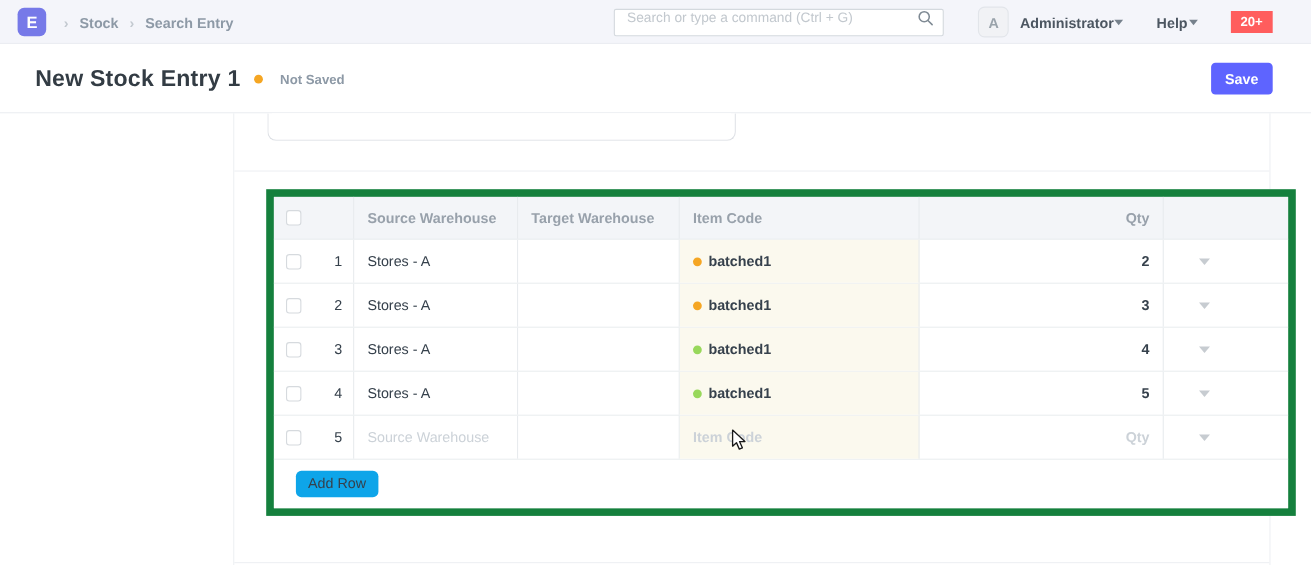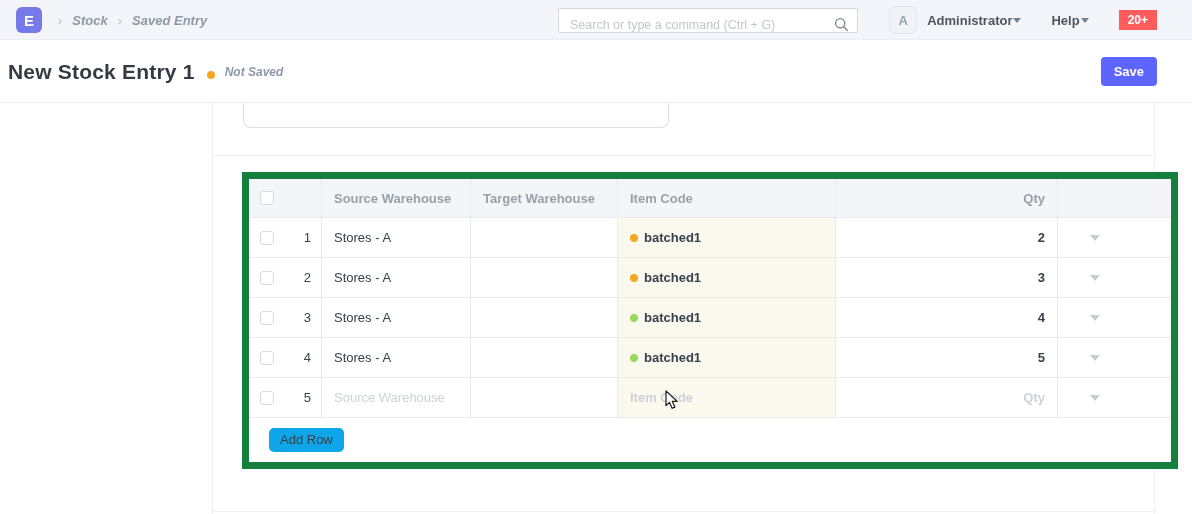--- a/index.html
+++ b/index.html
@@ -15,47 +15,47 @@
     background:#f4f5fa; border-bottom:1px solid #ebedf2;
     display:flex; align-items:center;
   }
   .logo {
     position:absolute; left:16px; top:7px; width:26px; height:26px;
     border-radius:6px; color:#fff; font-weight:700; font-size:15px;
     display:flex; align-items:center; justify-content:center;
   }
   .crumbs { position:absolute; left:58px; top:0; height:40px; display:flex; align-items:center; gap:10px; }
   .crumb-sep { color:#c3c9d0; font-size:13px; font-weight:600; }
-  .crumb { color:#8d99a6; font-size:13px; font-weight:600; cursor:pointer;font-style:italic; }
+  .crumb { color:#8d99a6; font-size:13px; font-weight:600; cursor:pointer; }
   .search-box {
     position:absolute; left:558px; top:8px; width:300px; height:25px;
     background:#fff; border:1px solid #d4d9de; border-radius:2px;
-    display:flex; align-items:flex-end; padding:0 8px 0 11px;
+    display:flex; align-items:flex-start; padding:0 8px 0 11px;
   }
   .search-ph { flex:1; color:#c2c8ce; font-size:12.5px; }
   .nav-right { position:absolute; right:35px; top:0; height:40px; display:flex; align-items:center; gap:30px; }
   .avatar {
     width:28px; height:28px; border-radius:6px; background:#f1f2f5;
     border:1px solid #e2e5ea; color:#9aa3ab; font-size:13px; font-weight:600;
     display:flex; align-items:center; justify-content:center; margin-right:-20px;
   }
   .nav-item { display:flex; align-items:center; gap:1px; color:#4c5661; font-size:13px; font-weight:600; cursor:pointer; }
   .caret-down-sm { width:0; height:0; border-left:4px solid transparent; border-right:4px solid transparent; border-top:5px solid #76818c; }
   .badge {
     color:#fff; font-size:12px; font-weight:700; border-radius:0;
     padding:4px 9px; line-height:1; cursor:pointer;
   }
   
   .page-head {
     position:absolute; left:0; top:40px; width:1192px; height:63px;
     background:#fff; border-bottom:1px solid #eceef2;
   }
-  .title-wrap { position:absolute; left:8px; top:0; height:63px; display:flex; align-items:center; gap:12px; }
+  .title-wrap { position:absolute; left:32px; top:0; height:63px; display:flex; align-items:center; gap:12px; }
   .page-title { font-size:21px; font-weight:700; color:#333c44; letter-spacing:.2px; }
-  .indicator { display:flex; align-items:flex-end; gap:10px;font-style:italic; }
+  .indicator { display:flex; align-items:center; gap:16px; }
   .dot8 { width:8px; height:8px; border-radius:50%; }
   .indicator-label { font-size:12px; font-weight:600; color:#8d99a6; }
   .save-btn {
     position:absolute; right:35px; top:17px; height:29px; min-width:51px;
     border:none; border-radius:4px; color:#fff; font-size:13px; font-weight:600;
     padding:4px 13px; cursor:pointer; font-family:inherit;
   }
   
   .form-container {
     position:absolute; left:212px; top:103px; width:943px; height:411px;
@@ -107,21 +107,21 @@
 </style>
 </head>
 <body>
 
 <div class="navbar">
   <div class="logo" style="background: rgb(118, 121, 232);">E</div>
   <div class="crumbs">
     <span class="crumb-sep">›</span>
     <span class="crumb">Stock</span>
     <span class="crumb-sep">›</span>
-    <span class="crumb">Saved Entry</span>
+    <span class="crumb">Search Entry</span>
   </div>
   <div class="search-box">
     <span class="search-ph">Search or type a command (Ctrl + G)</span>
     <span style="display:flex;">
       <svg width="15" height="15" viewBox="0 0 15 15">
           <circle cx="6.2" cy="6.2" r="4.6" fill="none" stroke="#7f8a94" stroke-width="1.4"></circle>
           <line x1="9.8" y1="9.8" x2="13.4" y2="13.4" stroke="#7f8a94" stroke-width="1.4" stroke-linecap="round"></line>
         </svg>
     </span>
   </div>

